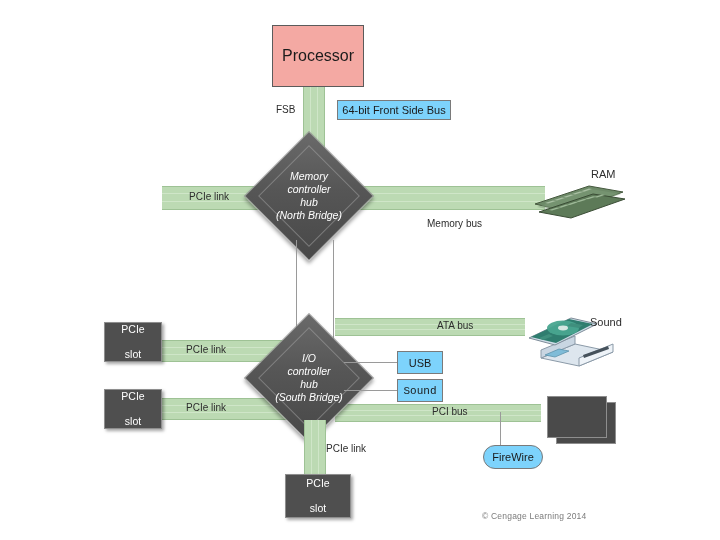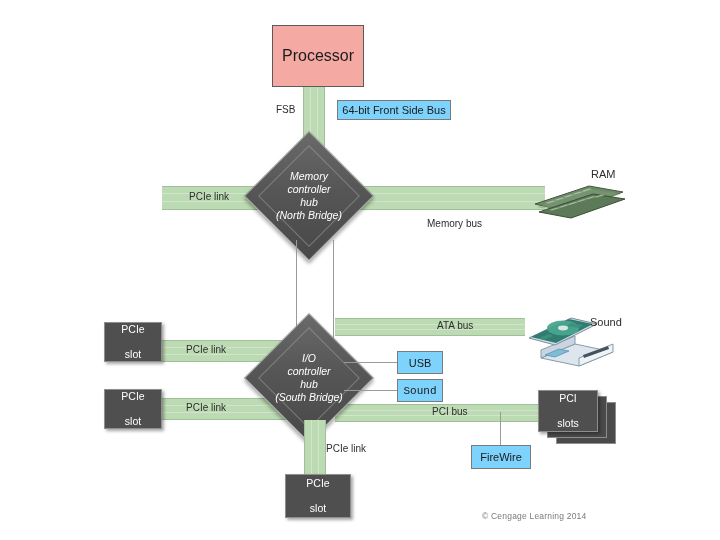--- a/index.html
+++ b/index.html
@@ -171,26 +171,20 @@
 
   <div class="bus" style="left:335px;top:404px;width:206px;height:16px;">
     <div class="stripe" style="top:5px;"></div>
     <div class="stripe" style="top:10px;"></div>
   </div>
   <div class="buslabel" style="left:432px;top:406px;">PCI bus</div>
 
   <div class="stack" style="left:538px;top:390px;width:76px;height:56px;">
     <div class="sh" style="left:18px;top:12px;width:58px;height:40px;"></div>
     <div class="sh" style="left:9px;top:6px;width:58px;height:40px;"></div>
-    <div class="darkbox" style="left:0px;top:0px;width:58px;height:40px;">
-      <span>
-        <span>PCI</span><br>
-        <span>slots</span>
-      </span>
-    </div>
   </div>
 
   <div class="chip" style="left:263px;top:332px;width:92px;height:92px;">
     <div class="dia"></div>
     <div class="txt">
       <span>I/O</span>
       <span>controller</span>
       <span>hub</span>
       <span>(South Bridge)</span>
     </div>
@@ -200,21 +194,21 @@
   <div class="whitebox" style="left:397px;top:351px;width:44px;height:21px;">
     <span>USB</span>
   </div>
 
   <div class="wire" style="left:344px;top:390px;width:53px;height:1px;"></div>
   <div class="whitebox" style="left:397px;top:379px;width:44px;height:21px;font-family:Liberation Mono, monospace;">
     <span>Sound</span>
   </div>
 
   <div class="wire" style="left:500px;top:412px;width:1px;height:33px;"></div>
-  <div class="whitebox" style="left:471px;top:445px;width:58px;height:22px;">
+  <div class="whitebox" style="left:483px;top:445px;width:58px;height:22px;border-radius:12px;">
     <span>FireWire</span>
   </div>
 
   <div class="bus vert" style="left:304px;top:420px;width:20px;height:55px;">
     <div class="stripe" style="left:6px;"></div>
     <div class="stripe" style="left:13px;"></div>
   </div>
   <div class="buslabel" style="left:326px;top:443px;">PCIe link</div>
 
   <div class="darkbox" style="left:285px;top:474px;width:64px;height:42px;">

